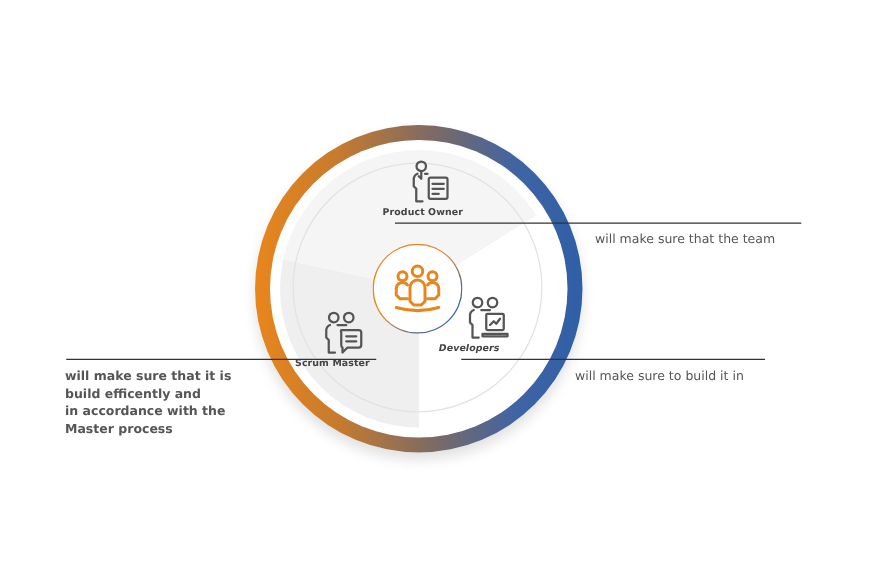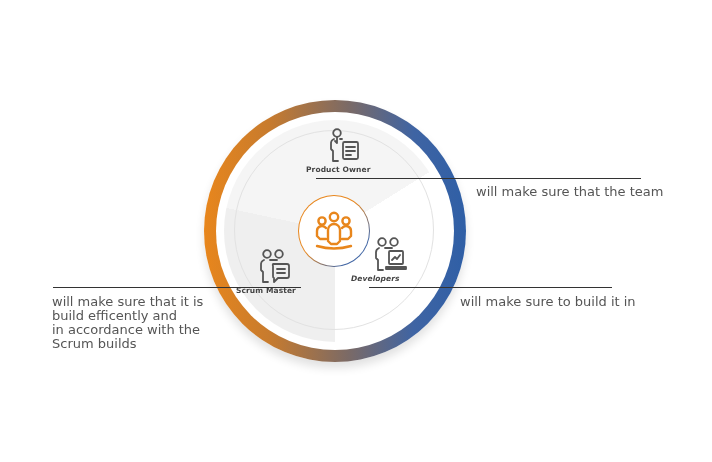--- a/index.html
+++ b/index.html
@@ -39,21 +39,21 @@
     box-sizing: border-box;
     border: 1.5px solid transparent;
     background-image: linear-gradient(#fff, #fff), linear-gradient(135deg, #e8861c 0%, #e8861c 45%, #3f64a3 80%);
     background-origin: border-box; background-clip: padding-box, border-box;
   }
   .hub svg { position: absolute; left: 12px; top: 12px; }
   .role { position: absolute; text-align: left; }
   .role .label { font-size: 7.5px; font-weight: bold; color: #444; letter-spacing: 0.1px; white-space: nowrap; }
   .role svg { display: block; margin: 0 auto 2px auto; }
   .line { position: absolute; height: 1px; background: #333; }
-  .desc { position: absolute; font-size: 13px; line-height: 14px; color: #555; }
+  .desc { position: absolute; font-size: 10px; line-height: 14px; color: #555; }
   .desc span { display: block; white-space: nowrap; }
 </style>
 </head>
 <body>
 
 <div>
   <div class="ring"></div>
   <div class="ring-inner-white"></div>
   <div class="disc"></div>
   <div class="faint-arc"></div>
@@ -110,22 +110,22 @@
     <div class="label">Developers</div>
   </div>
 
   <div class="line" style="left:316px; top:178px; width:325px;"></div>
   <div class="line" style="left:53px; top:287px; width:248px;"></div>
   <div class="line" style="left:369px; top:287px; width:243px;"></div>
 
   <div class="desc" style="left:476px; top:185px;">
     <span>will make sure that the team</span>
   </div>
-  <div class="desc" style="left:52px; top:295px;">
+  <div class="desc" style="left:52px; top:295px;font-weight:bold;">
     <span>will make sure that it is</span>
     <span>build efficently and</span>
     <span>in accordance with the</span>
-    <span>Scrum builds</span>
+    <span>Master process</span>
   </div>
   <div class="desc" style="left:460px; top:295px;text-align:right;">
     <span>will make sure to build it in</span>
   </div>
 </div>
 
 </body></html>

